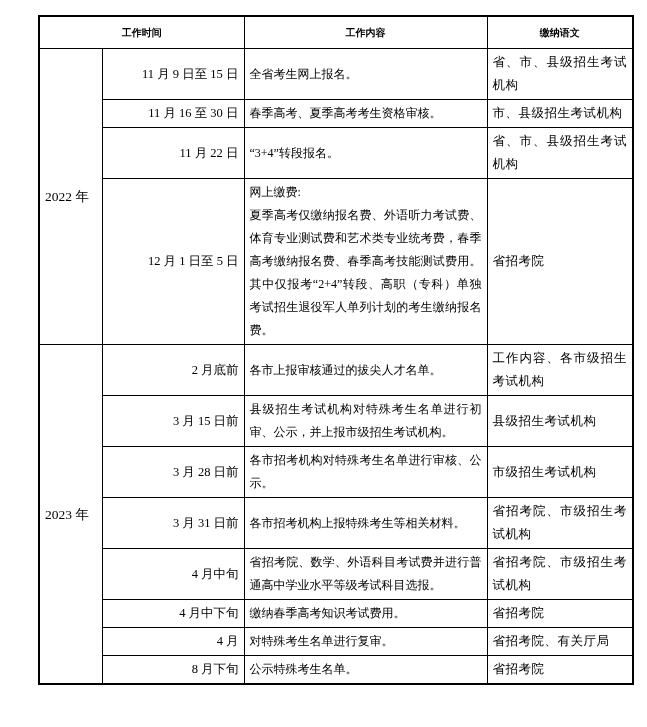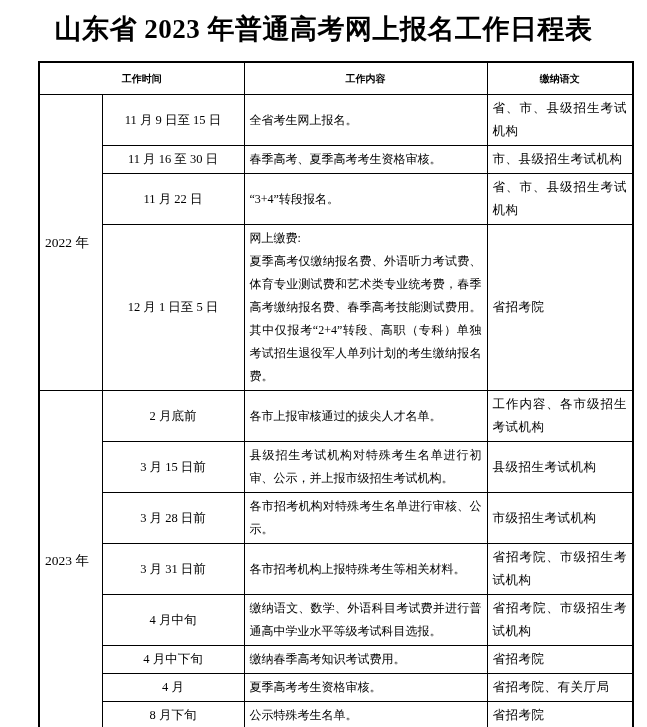--- a/index.html
+++ b/index.html
@@ -53,21 +53,21 @@
     font-weight: bold;
     font-size: 10px;
     font-family: "Liberation Sans", "DejaVu Sans", sans-serif;
     padding: 4px 4px;
   }
   td.year-cell {
     text-align: left;
     font-size: 13.5px;
   }
   td.time-cell {
-    text-align: center;
+    text-align: right;
     white-space: nowrap;
     overflow: hidden;
     font-size: 12.5px;
   }
   td.content-cell {
     text-align: justify;
     font-size: 12px;
     padding: 2px 5px;
   }
   td.content-cell .line {
@@ -76,21 +76,20 @@
   td.unit-cell {
     text-align: justify;
     font-size: 12.5px;
     letter-spacing: 0.5px;
   }
 </style>
 </head>
 <body>
 
 <div class="page">
-  <h1 class="doc-title">山东省 2023 年普通高考网上报名工作日程表</h1>
 
   <table class="schedule">
     <colgroup>
       <col class="c-year">
       <col class="c-time">
       <col class="c-content">
       <col class="c-unit">
     </colgroup>
     <thead>
       <tr>
@@ -155,35 +154,35 @@
         <tr>
           <td class="time-cell">3 月 31 日前</td>
           <td class="content-cell">
             <div class="line">各市招考机构上报特殊考生等相关材料。</div>
           </td>
           <td class="unit-cell">省招考院、市级招生考试机构</td>
         </tr>
         <tr>
           <td class="time-cell">4 月中旬</td>
           <td class="content-cell">
-            <div class="line">缴纳语文、数学、外语科目考试费并进行普通高中学业水平等级考试科目选报。</div>
+            <div class="line">省招考院、数学、外语科目考试费并进行普通高中学业水平等级考试科目选报。</div>
           </td>
           <td class="unit-cell">省招考院、市级招生考试机构</td>
         </tr>
         <tr>
           <td class="time-cell">4 月中下旬</td>
           <td class="content-cell">
             <div class="line">缴纳春季高考知识考试费用。</div>
           </td>
           <td class="unit-cell">省招考院</td>
         </tr>
         <tr>
           <td class="time-cell">4 月</td>
           <td class="content-cell">
-            <div class="line">夏季高考考生资格审核。</div>
+            <div class="line">对特殊考生名单进行复审。</div>
           </td>
           <td class="unit-cell">省招考院、有关厅局</td>
         </tr>
         <tr>
           <td class="time-cell">8 月下旬</td>
           <td class="content-cell">
             <div class="line">公示特殊考生名单。</div>
           </td>
           <td class="unit-cell">省招考院</td>
         </tr>

